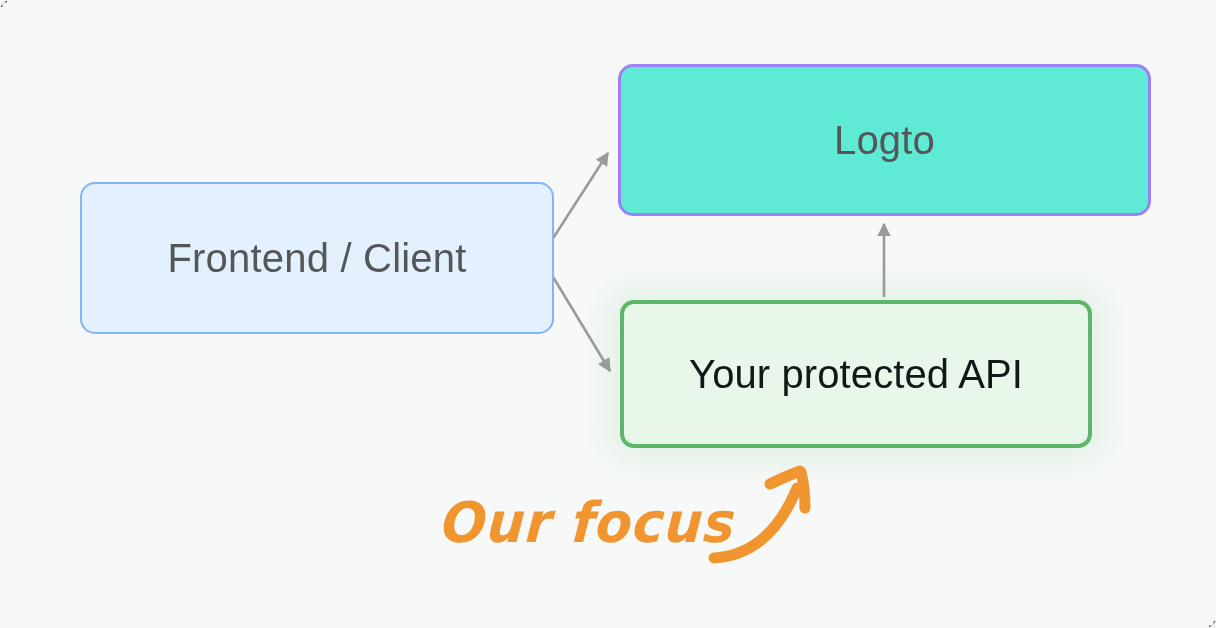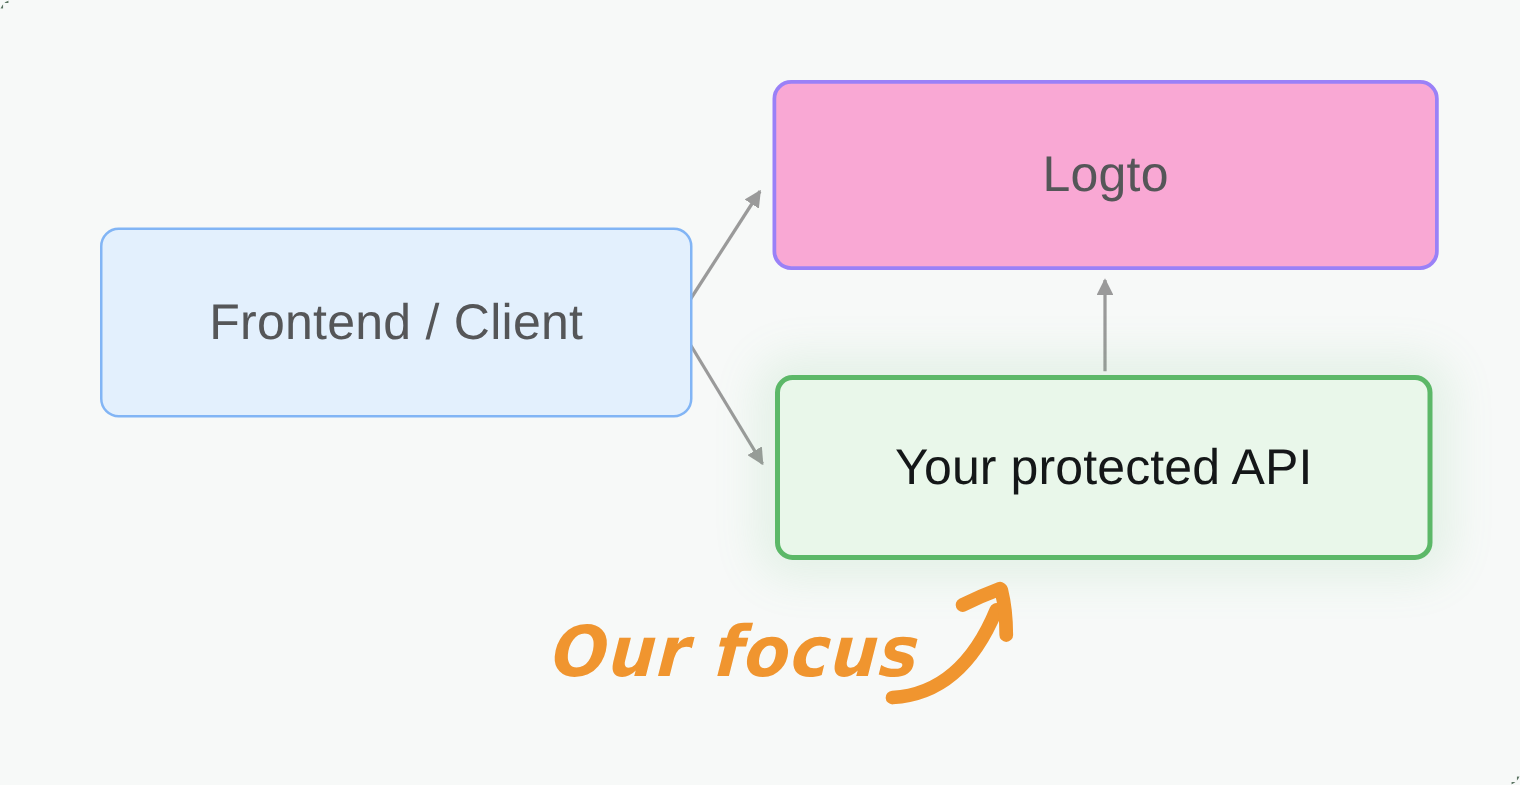--- a/index.html
+++ b/index.html
@@ -60,32 +60,32 @@
     color: #555658;
     font-size: 40px;
     letter-spacing: 0.2px;
   }
 
   .node-logto {
     left: 618px;
     top: 64px;
     width: 533px;
     height: 152px;
-    background: #f9a8d4;
+    background: #5eead4;
     border: 3px solid #9a81f7;
     border-radius: 15px;
     color: #555658;
     font-size: 40px;
     letter-spacing: 0.2px;
   }
 
   .node-api {
     left: 620px;
     top: 300px;
-    width: 526px;
+    width: 472px;
     height: 148px;
     background: #e9f7ea;
     border: 4.5px solid #5cb868;
     border-radius: 14px;
     color: #141718;
     font-size: 40px;
     letter-spacing: 0.1px;
     box-shadow: 0 0 34px 16px rgba(108, 190, 120, 0.13);
   }
 

